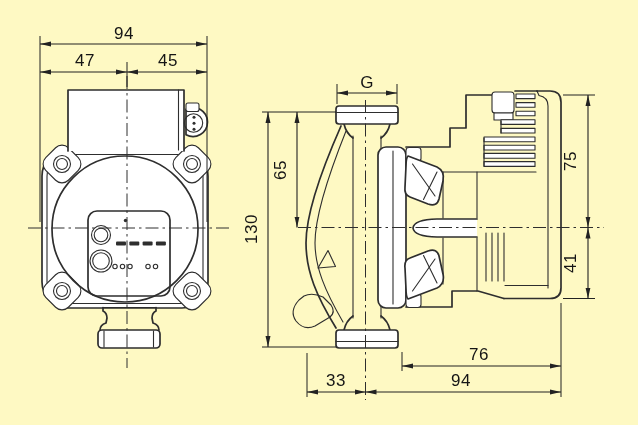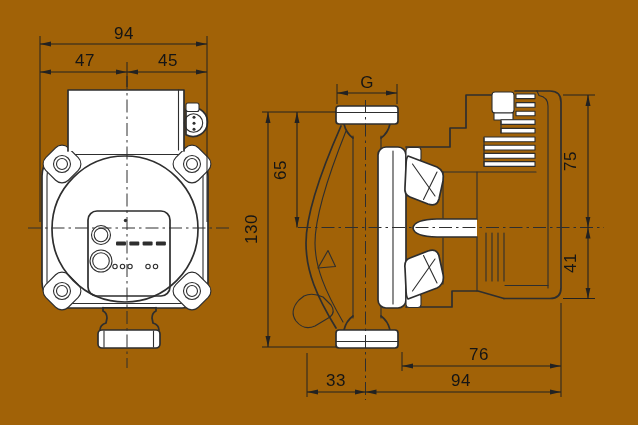--- a/index.html
+++ b/index.html
@@ -1,16 +1,16 @@
 <!DOCTYPE html>
 <html><head>
 <meta charset="utf-8">
 <style>
   html,body{margin:0;padding:0;background:#ffffff;}
-  .canvas{position:relative;width:638px;height:425px;background:#a16207;overflow:hidden;
+  .canvas{position:relative;width:638px;height:425px;background:#fef9c3;overflow:hidden;
           font-family:"Liberation Sans", sans-serif;}
   svg{display:block;}
   
   .ol{fill:none;stroke:#2e2e2e;stroke-width:1.7;stroke-linecap:round;stroke-linejoin:round;}
   .ol2{fill:none;stroke:#2e2e2e;stroke-width:1.1;stroke-linecap:round;stroke-linejoin:round;}
   .fw{fill:#ffffff;stroke:#2e2e2e;stroke-width:1.7;stroke-linecap:round;stroke-linejoin:round;}
   .fw2{fill:#ffffff;stroke:#2e2e2e;stroke-width:1.1;stroke-linecap:round;stroke-linejoin:round;}
   .solid{fill:#2e2e2e;stroke:none;}
   
   .dim{fill:none;stroke:#222222;stroke-width:1.1;}

